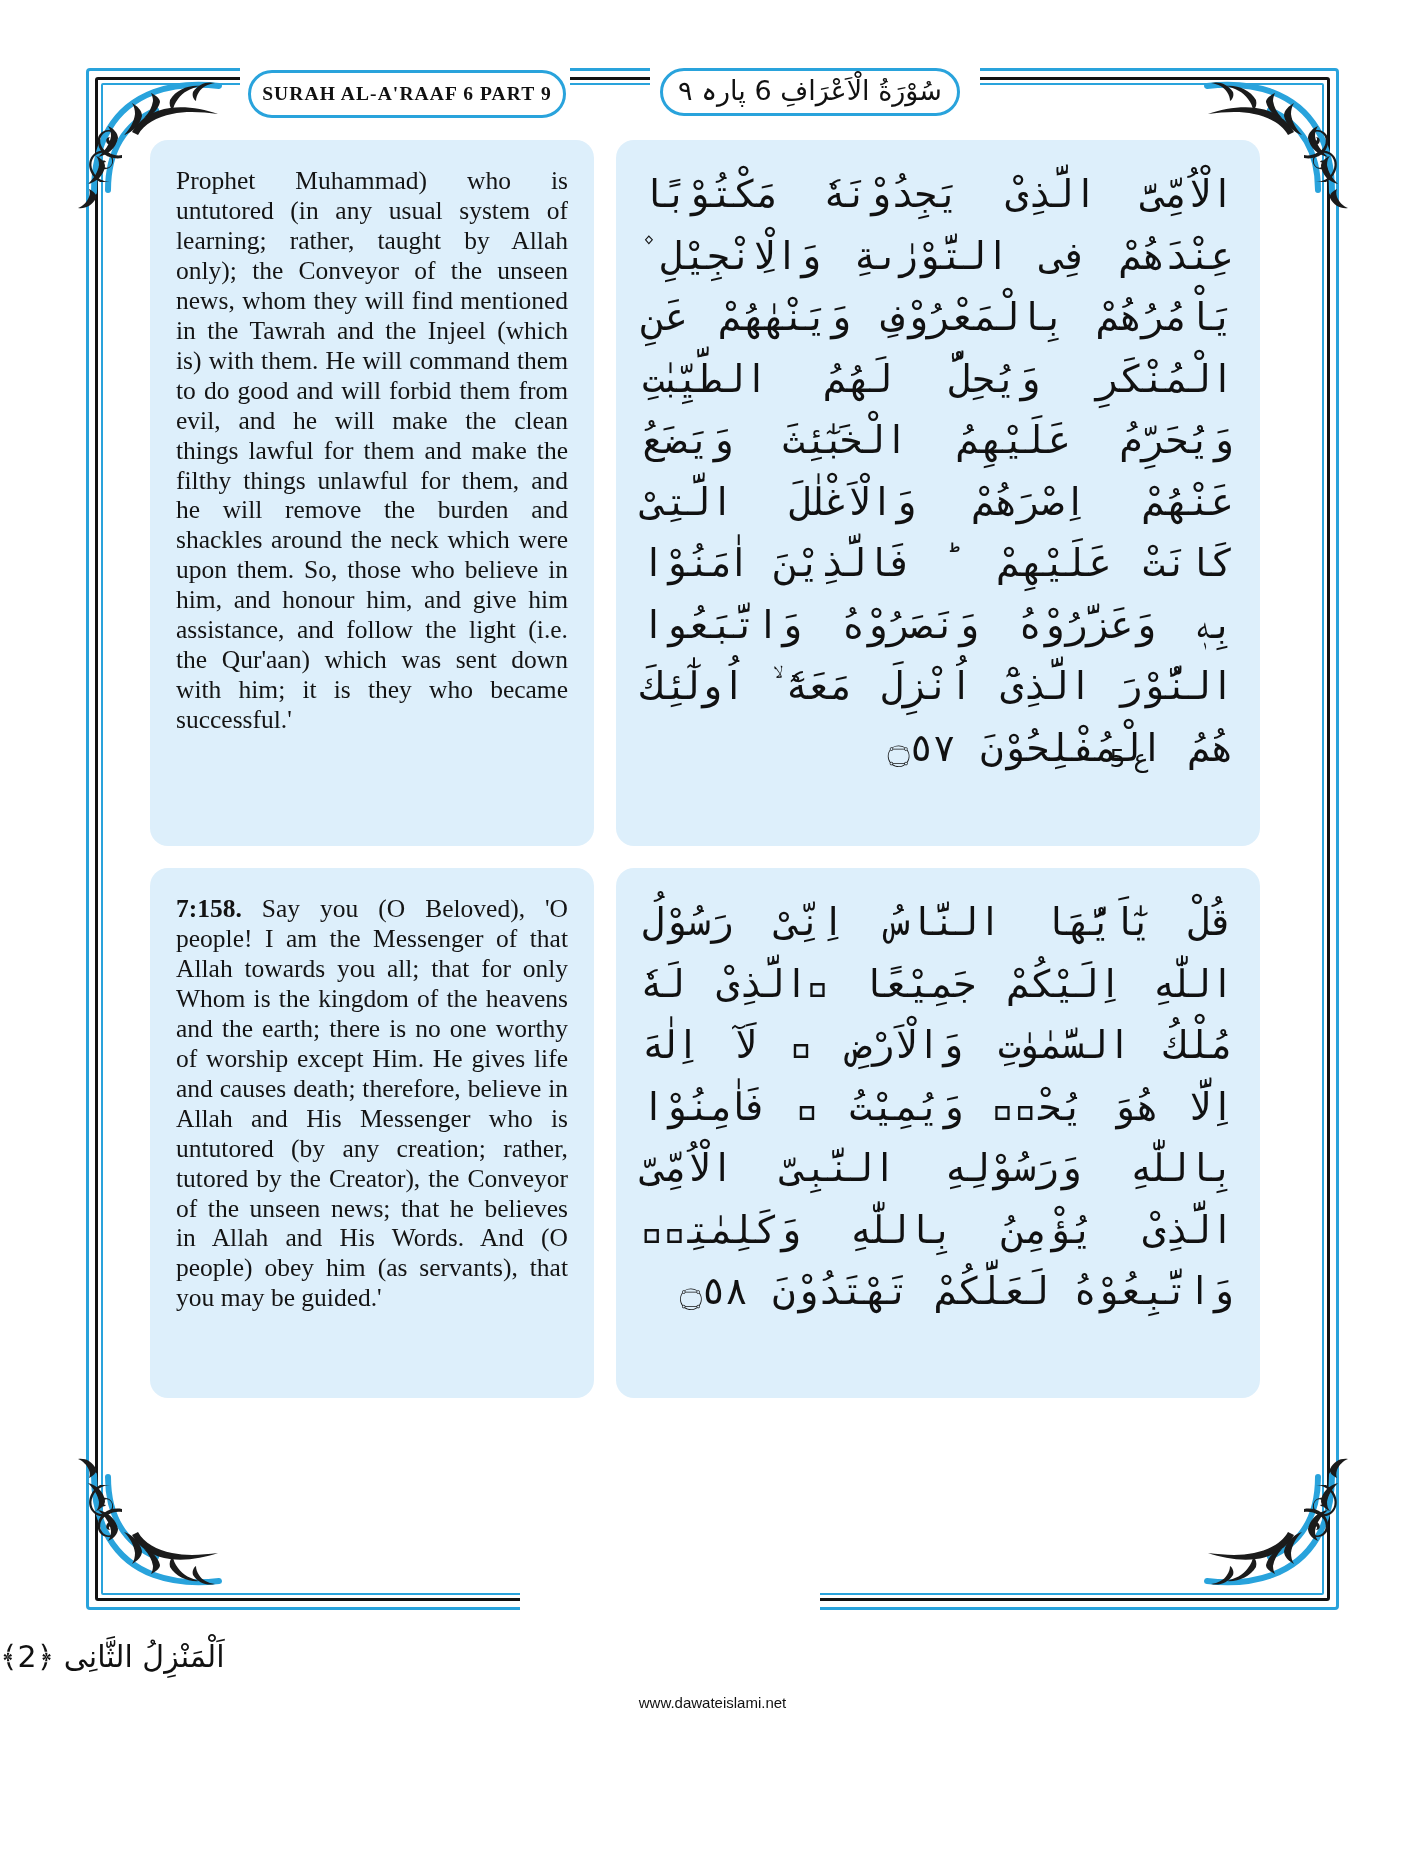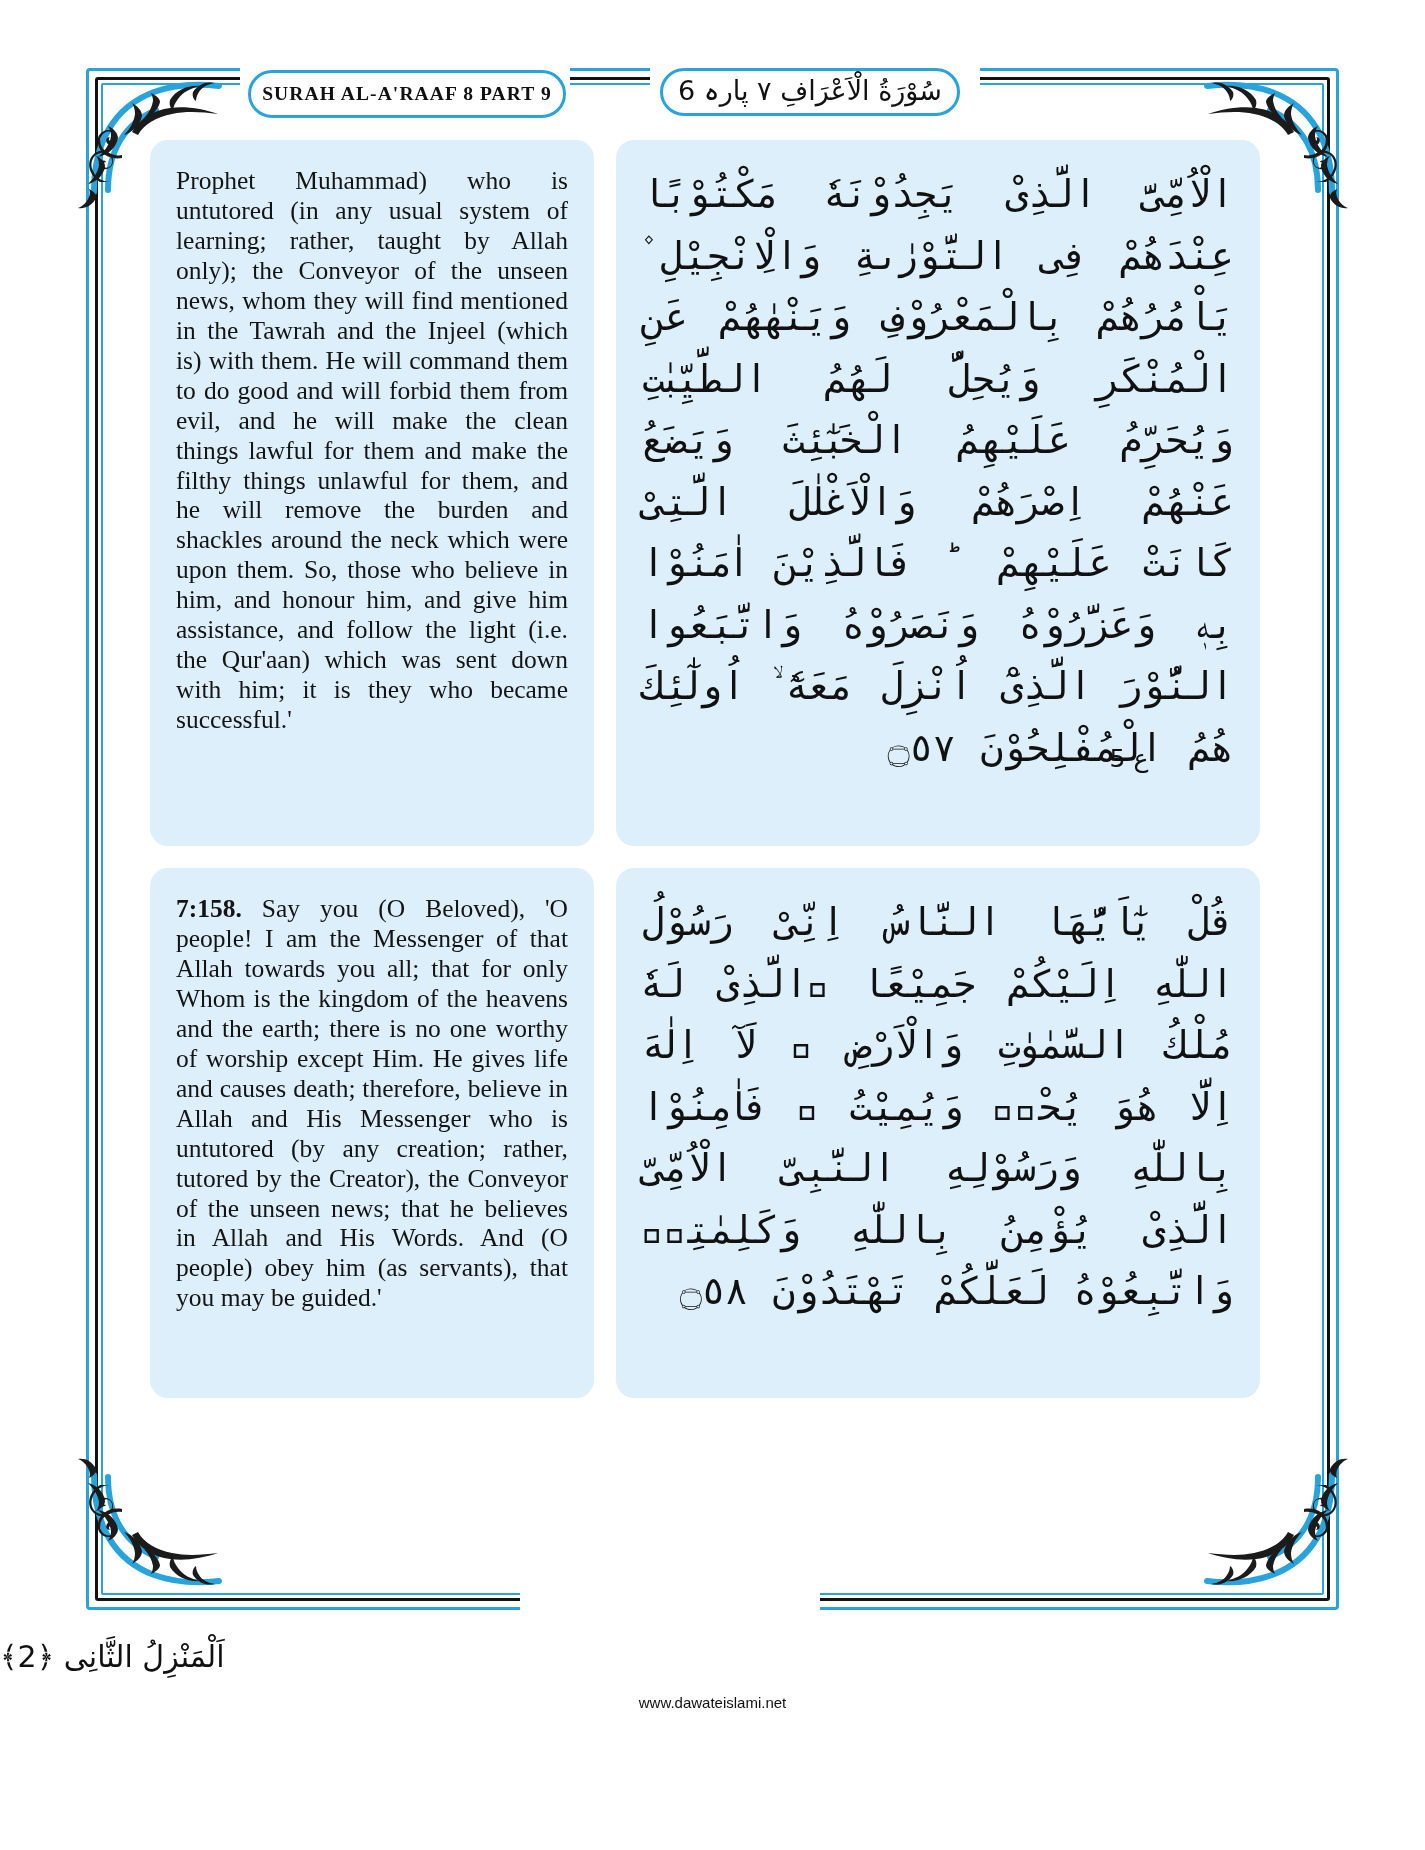--- a/index.html
+++ b/index.html
@@ -297,24 +297,24 @@
         <path d="M68 54 c-2 9 -9 16 -18 19 c6 -6 10 -13 11 -21 c0 -4 -1 -8 -3 -11 c5 3 10 7 10 13 z"></path>
         <path d="M44 76 c-2 10 -10 17 -20 19 c7 -6 12 -13 13 -21 c0 -4 -1 -7 -3 -10 c5 2 10 7 10 12 z"></path>
         <path d="M31 104 c-1 9 -8 16 -17 18 c6 -6 10 -12 11 -19 c0 -4 -1 -7 -3 -9 c5 2 9 6 9 10 z"></path>
         <path d="M86 40 c-2 8 -8 14 -16 16 c5 -5 8 -11 9 -17 c0 -3 -1 -6 -2 -8 c4 2 9 5 9 9 z"></path>
         <path d="M22 136 c-4 8 -11 11 -18 10 c5 -2 9 -6 11 -11 c1 -3 1 -6 0 -8 c4 2 8 5 7 9 z"></path>
       </g>
     </svg>
   </div>
 
   <div class="hdr-pill hdr-left">
-    <span class="hdr-left-text">SURAH AL-A'RAAF 8 PART 9</span>
+    <span class="hdr-left-text">SURAH AL-A'RAAF 6 PART 9</span>
   </div>
   <div class="hdr-pill hdr-right">
-    <span class="hdr-right-text">سُوْرَةُ الْاَعْرَافِ ٧ پارہ 6</span>
+    <span class="hdr-right-text">سُوْرَةُ الْاَعْرَافِ 6 پارہ ٩</span>
   </div>
 
   <div class="content">
 
     <div class="ayah-row row1">
       <div class="panel panel-en">
         <p class="en-text">Prophet Muhammad) who is untutored (in any usual system of learning; rather, taught by Allah only); the Conveyor of the unseen news, whom they will find mentioned in the Tawrah and the Injeel (which is) with them. He will command them to do good and will forbid them from evil, and he will make the clean things lawful for them and make the filthy things unlawful for them, and he will remove the burden and shackles around the neck which were upon them. So, those who believe in him, and honour him, and give him assistance, and follow the light (i.e. the Qur'aan) which was sent down with him; it is they who became successful.'</p>
       </div>
       <div class="panel panel-ar">
         <p class="ar-text">الْاُمِّىَّ الَّذِىْ يَجِدُوْنَهٗ مَكْتُوْبًا عِنْدَهُمْ فِى التَّوْرٰىةِ وَالْاِنْجِيْلِ ۫ يَاْمُرُهُمْ بِالْمَعْرُوْفِ وَيَنْهٰهُمْ عَنِ الْمُنْكَرِ وَيُحِلُّ لَهُمُ الطَّيِّبٰتِ وَيُحَرِّمُ عَلَيْهِمُ الْخَبٰٓئِثَ وَيَضَعُ عَنْهُمْ اِصْرَهُمْ وَالْاَغْلٰلَ الَّتِىْ كَانَتْ عَلَيْهِمْ ؕ فَالَّذِيْنَ اٰمَنُوْا بِهٖ وَعَزَّرُوْهُ وَنَصَرُوْهُ وَاتَّبَعُوا النُّوْرَ الَّذِىْٓ اُنْزِلَ مَعَهٗٓ ۙ اُولٰٓئِكَ هُمُ الْمُفْلِحُوْنَ ۝٥٧</p>

